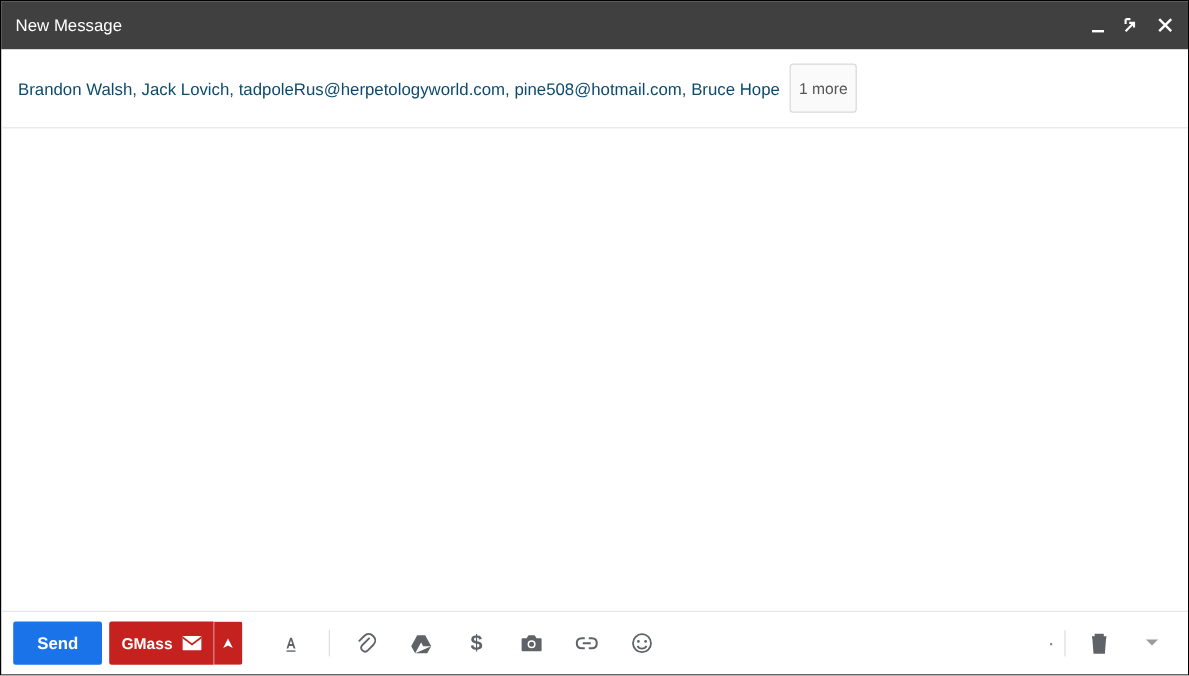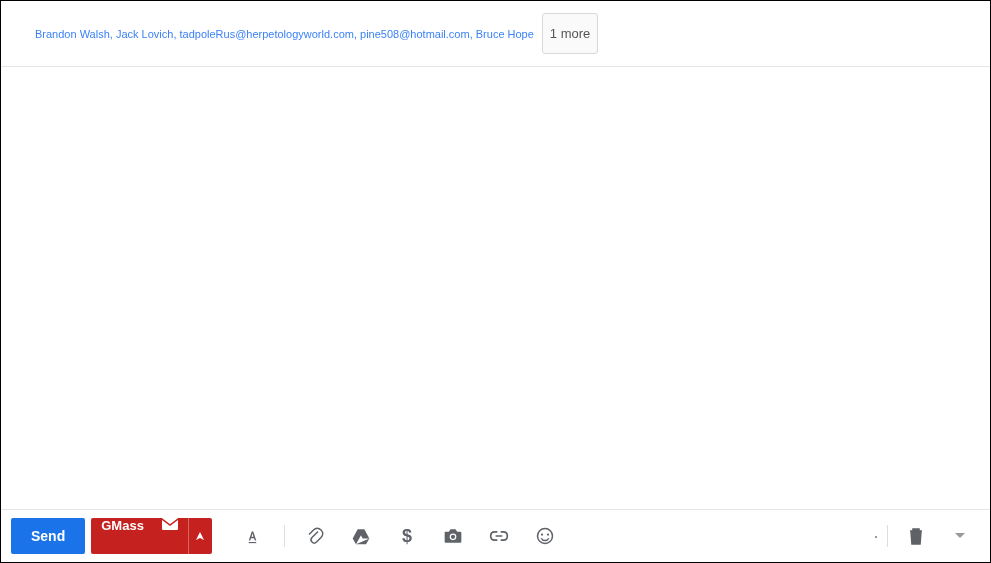--- a/index.html
+++ b/index.html
@@ -3,46 +3,60 @@
 <meta charset="utf-8">
 <style>
 * { margin: 0; padding: 0; box-sizing: border-box; }
 body { font-family: Arial, Helvetica, sans-serif; background: #fff; }
 .compose-window { width: 991px; height: 563px; border: 1px solid #000; display: flex; flex-direction: column; background: #fff; }
 .header { background: #404040; color: #fff; height: 40px; display: flex; align-items: center; padding: 0 12px; justify-content: space-between; }
 .header-title { font-size: 14px; }
 .header-controls { display: flex; gap: 14px; align-items: center; }
 .header-controls svg { cursor: pointer; }
 .recipients-row { border-bottom: 1px solid #e5e5e5; padding: 12px 14px; display: flex; align-items: center; gap: 8px; }
-.recipients-text { font-size: 11px; color: #3b82f6; margin-left: 20px; }
+.recipients-text { font-size: 14px; color: #0c4a6e; }
 .more-chip { border: 1px solid #d9d9d9; border-radius: 3px; padding: 12px 7px; font-size: 13px; color: #555; background: #fafafa; cursor: pointer; }
 .subject-row { border-bottom: 1px solid #e5e5e5; padding: 10px 14px; }
 .subject-input { border: none; outline: none; width: 100%; font-size: 14px; color: #222; }
 .subject-input::placeholder { color: #999; }
 .body-area { flex: 1; overflow-y: auto; padding: 10px 14px; font-size: 14px; position: relative; }
 .body-area::-webkit-scrollbar { width: 12px; }
 .body-area::-webkit-scrollbar-track { background: #f1f1f1; }
 .body-area::-webkit-scrollbar-thumb { background: #c1c1c1; }
 .body-content { min-height: 600px; }
 .toolbar { height: 53px; border-top: 1px solid #e5e5e5; display: flex; align-items: center; padding: 0 10px; gap: 6px; }
 .send-btn { background: #1a73e8; color: #fff; border: none; padding: 0 20px; height: 36px; font-size: 14px; font-weight: bold; cursor: pointer; border-radius: 2px; }
 .gmass-group { display: flex; height: 36px; }
-.gmass-btn { background: #c5221f; color: #fff; border: none; padding: 0 10px; font-size: 13px; font-weight: bold; cursor: pointer; display: flex; gap: 18px; border-radius: 2px 0 0 2px; }
+.gmass-btn { background: #c5221f; color: #fff; border: none; padding: 0 10px; font-size: 13px; font-weight: bold; cursor: pointer; display: flex; align-items: center; gap: 8px; border-radius: 2px 0 0 2px; }
 .gmass-arrow { background: #c5221f; border: none; border-left: 1px solid rgba(255,255,255,0.3); width: 24px; display: flex; align-items: center; justify-content: center; cursor: pointer; border-radius: 0 2px 2px 0; }
 .tool-icon { width: 40px; height: 36px; display: flex; align-items: center; justify-content: center; cursor: pointer; color: #5f6368; }
 .divider { width: 1px; height: 22px; background: #ddd; margin: 0 4px; }
 .spacer { flex: 1; }
 .right-tools { display: flex; align-items: center; gap: 4px; }
 .dot { color: #888; font-size: 18px; }
 </style>
 </head>
 <body>
 
 <div class="compose-window">
 
+  <div class="header">
+    <span class="header-title">New Message</span>
+    <div class="header-controls">
+      <svg width="14" height="14" viewBox="0 0 14 14">
+          <rect x="2" y="11" width="10" height="2" fill="#fff"></rect>
+        </svg>
+      <svg width="14" height="14" viewBox="0 0 14 14">
+          <path d="M2 12 L9 5 M5 5 L9 5 L9 9 M2 2 L6 2 M2 2 L2 6" stroke="#fff" stroke-width="1.8" fill="none"></path>
+        </svg>
+      <svg width="14" height="14" viewBox="0 0 14 14">
+          <path d="M2 2 L12 12 M12 2 L2 12" stroke="#fff" stroke-width="2"></path>
+        </svg>
+    </div>
+  </div>
 
   <div class="recipients-row">
     <span class="recipients-text">Brandon Walsh, Jack Lovich, tadpoleRus@herpetologyworld.com, pine508@hotmail.com, Bruce Hope</span>
     <span class="more-chip">1 more</span>
   </div>
 
 
   <div class="body-area">
     <div class="body-content"></div>
   </div>

